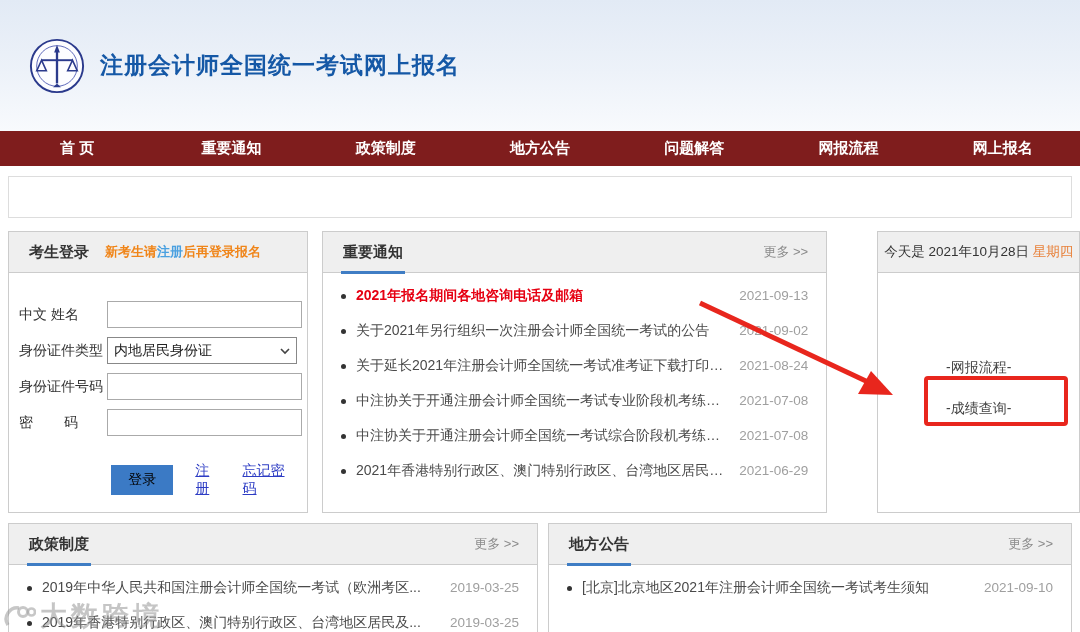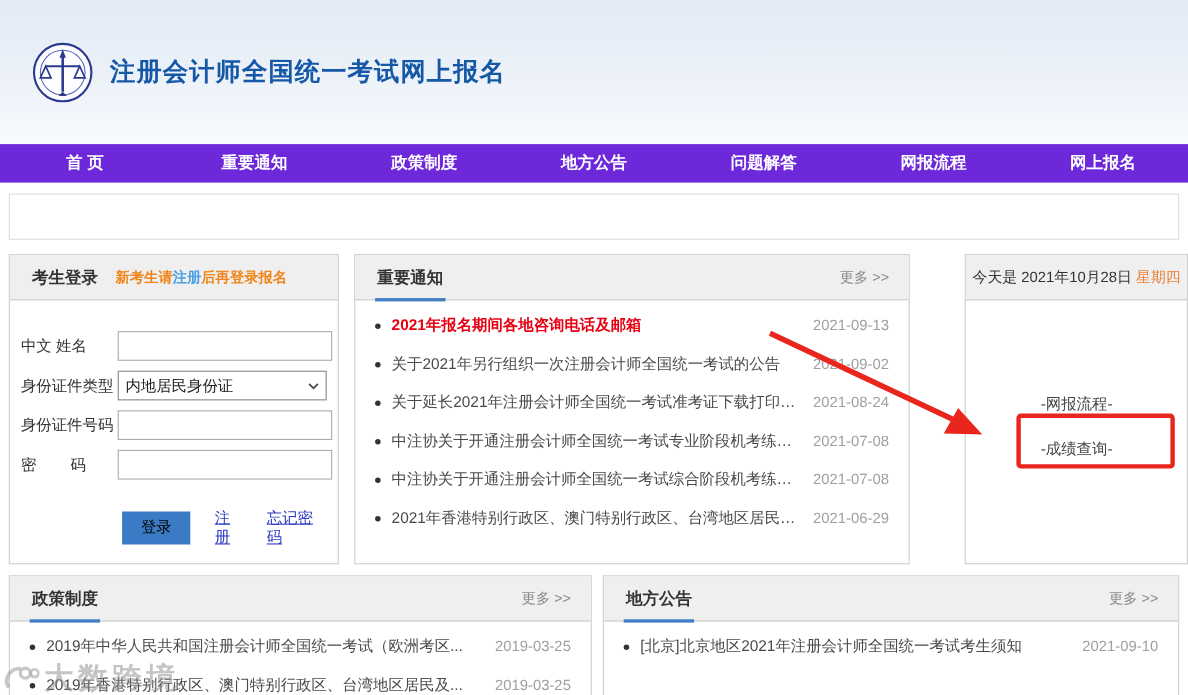--- a/index.html
+++ b/index.html
@@ -9,21 +9,21 @@
     background:#fff; position:relative; color:#333;
   }
   
   .site-header {
     height:131px; background:linear-gradient(180deg,#e2eaf5 0%,#edf2f9 55%,#f8fafd 100%);
     display:flex; align-items:center; padding-left:28px;
   }
   .logo { width:58px; height:58px; margin-right:14px; }
   .site-title { font-size:23px; font-weight:bold; color:#1558a6; letter-spacing:1px; }
   
-  .nav { height:35px; background:#6d28d9; display:flex; }
+  .nav { height:35px; background:#7f1d1d; display:flex; }
   .nav-item {
     flex:1; display:flex; align-items:center; justify-content:center;
     color:#fff; font-size:15px; font-weight:bold; cursor:pointer;
   }
   
   .strip { margin:10px 8px 13px 8px; height:42px; background:#fff; border:1px solid #ddd; }
   
   .row-top { display:flex; padding:0 8px; gap:14px; height:282px; }
   .row-bottom { display:flex; padding:0 8px; gap:10px; margin-top:10px; height:200px; }
   .panel { background:#fff; border:1px solid #ccc; display:flex; flex-direction:column; }

